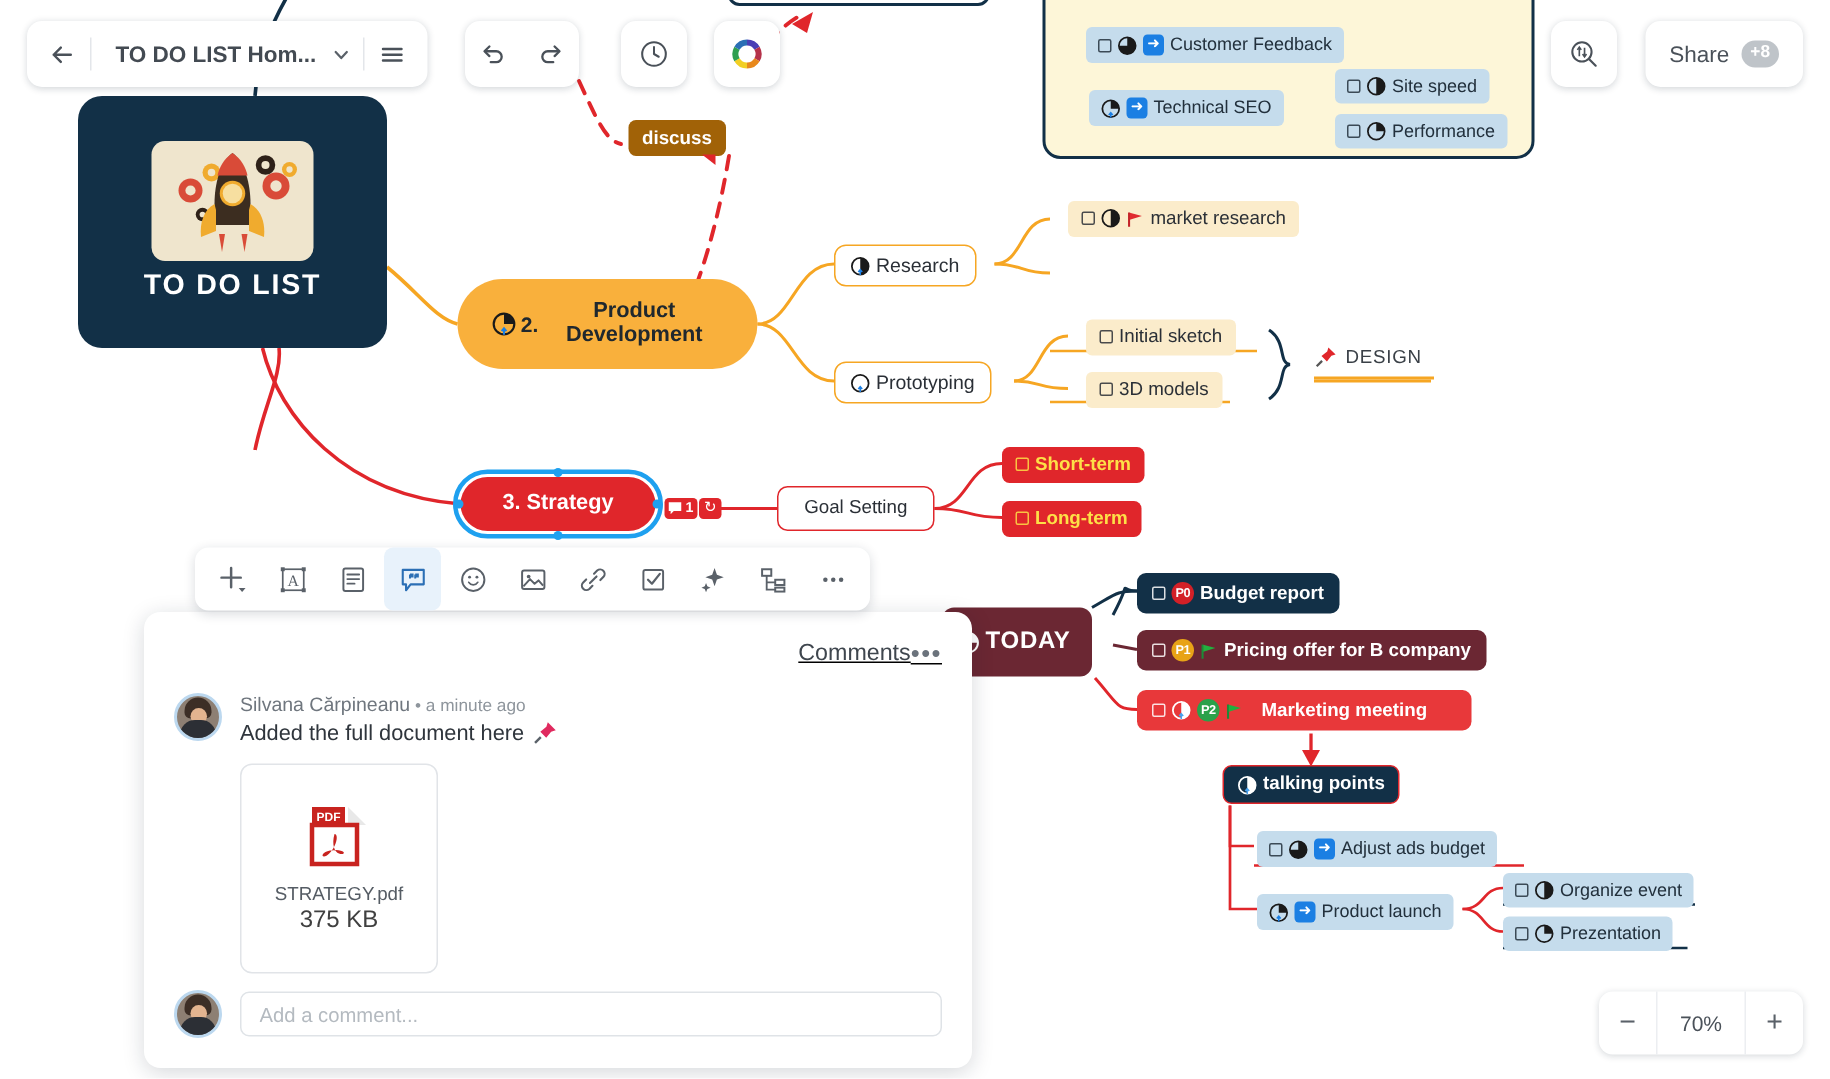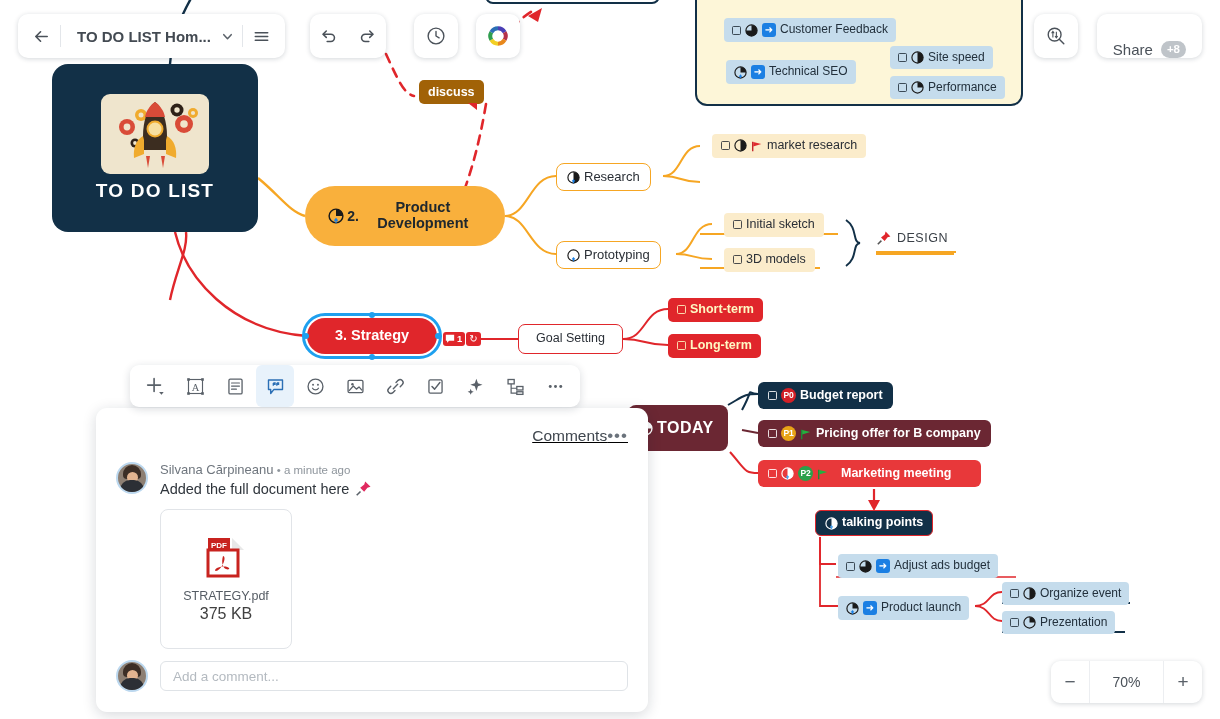--- a/index.html
+++ b/index.html
@@ -102,21 +102,21 @@
     background: #e0262b; color: #fff; font-size: 10px; border-radius: 3px;
     padding: 2px 3px; line-height: 1;
   }
 
   .n-goal {
     left: 518px; top: 324px; width: 105px; height: 30px;
     background: #fff; border: 1.6px solid #e0262b; border-radius: 7px;
     justify-content: center; color: #2a2f36; font-size: 12.5px;
   }
   .n-red {
-    background: #e0262b; color: #fef9c3; border-radius: 5px;
+    background: #e0262b; color: #fde047; border-radius: 5px;
     padding: 5px 9px; font-size: 12.5px; font-weight: bold;
   }
 
   .n-navy { background: #123047; color: #fff; border-radius: 6px; padding: 6px 10px;
             font-size: 12.5px; font-weight: bold; }
   .n-maroon { background: #6b2733; color: #fff; border-radius: 6px; padding: 6px 10px;
               font-size: 12.5px; font-weight: bold; }
   .n-redfull { background: #e8383a; color: #fff; border-radius: 6px; padding: 6px 10px;
                font-size: 12.5px; font-weight: bold; }
   .n-blue { background: #c5dcec; color: #22303c; border-radius: 4px; padding: 5px 8px;
@@ -178,21 +178,21 @@
   }
   .doc-title { font-size: 15px; font-weight: bold; color: #434a52; padding: 0 4px 0 8px; }
   .divider { width: 1px; height: 22px; background: #e3e6ea; }
 
   .tb-undo { left: 310px; top: 14px; height: 44px; }
   .tb-hist { left: 414px; top: 14px; height: 44px; width: 44px; justify-content: center; }
   .tb-color { left: 476px; top: 14px; height: 44px; width: 44px; justify-content: center; }
   .tb-find { left: 1034px; top: 14px; height: 44px; width: 44px; justify-content: center; }
   .tb-share {
     right: 18px; top: 14px; height: 44px; padding: 0 16px; gap: 8px;
-    font-size: 15px; color: #4a5159; cursor: pointer; align-items: flex-end;
+    font-size: 15px; color: #4a5159; cursor: pointer;
   }
   .share-count {
     background: #bfc4c9; color: #fff; font-size: 11.5px; font-weight: bold;
     border-radius: 9px; padding: 3px 6px; line-height: 1;
   }
 
   
   .node-tb {
     position: absolute; left: 130px; top: 365px; height: 42px;
     background: #fff; border-radius: 9px;
@@ -251,21 +251,21 @@
 
   
   .zoomctl {
     position: absolute; right: 18px; bottom: 16px; height: 42px;
     background: #fff; border-radius: 9px;
     box-shadow: 0 1px 5px rgba(16,32,48,.18);
     display: flex; align-items: center;
   }
   .zoomctl .zb { width: 38px; height: 42px; display: flex; align-items: center;
                  justify-content: center; font-size: 19px; color: #5a6169; cursor: pointer; }
-  .zoomctl .zv { width: 75px; text-align: center; font-size: 14px; color: #4a5159;
+  .zoomctl .zv { width: 60px; text-align: center; font-size: 14px; color: #4a5159;
                  border-left: 1px solid #eceef1; border-right: 1px solid #eceef1;
                  line-height: 42px; cursor: pointer; }
 </style>
 </head>
 <body>
 
 <div id="canvas">
 
   <svg class="wires">
 

